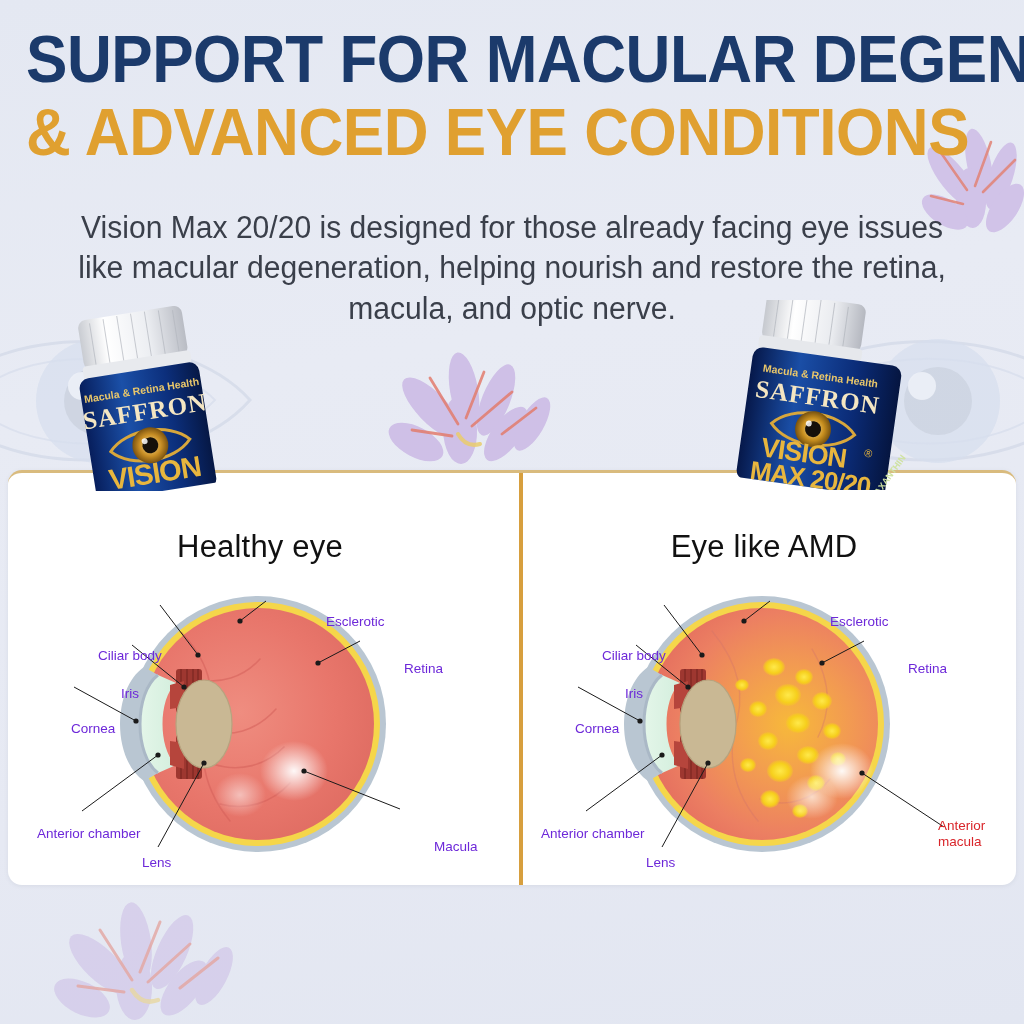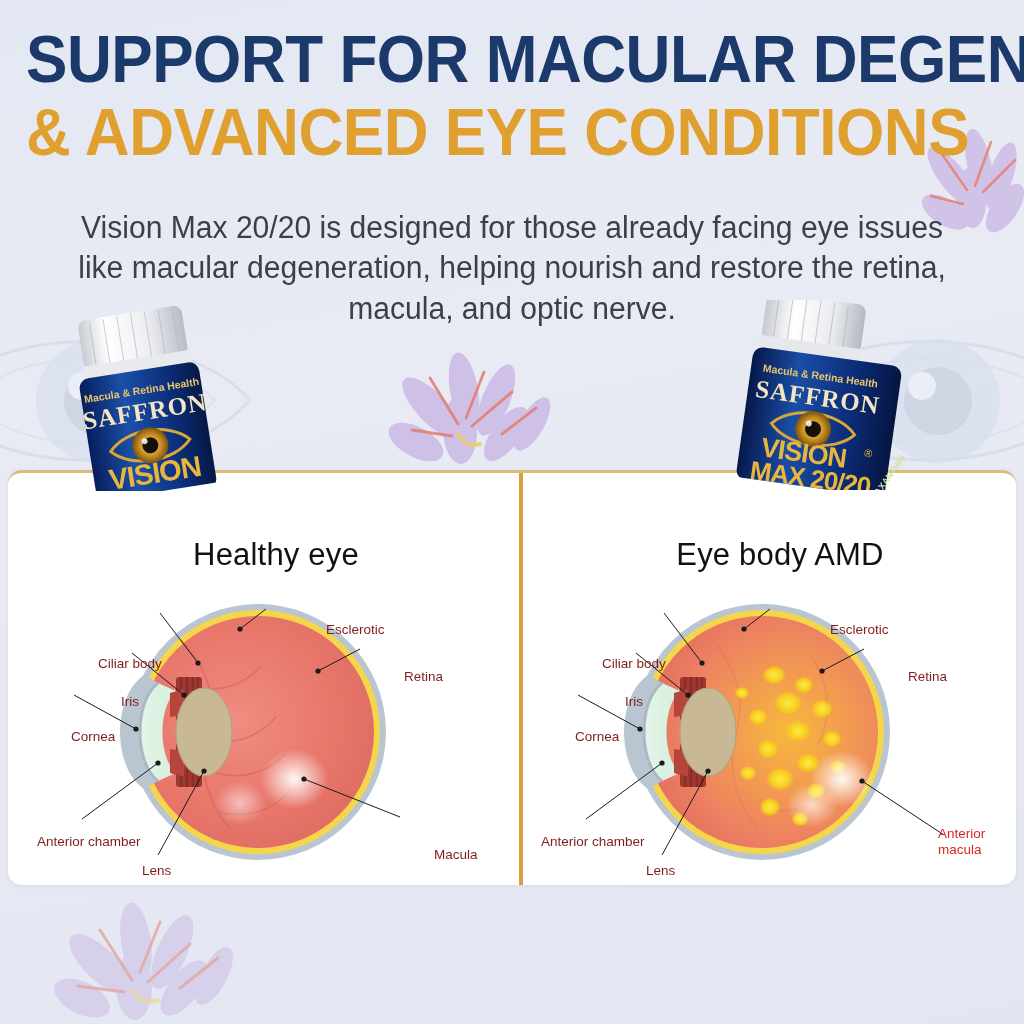--- a/index.html
+++ b/index.html
@@ -54,36 +54,36 @@
     border-top:3px solid #d9bb7e;
     border-radius:14px 14px 14px 14px;
     z-index:4;
     overflow:hidden;
     box-shadow:0 1px 4px rgba(90,95,120,.10);
   }
   .panel-divider {
     position:absolute; left:519px; top:473px; width:4px; height:412px;
     background:#d79f3e; z-index:7;
   }
-  .panel-half { position:absolute; top:16px; height:100%; width:504px;padding-left:16px; }
+  .panel-half { position:absolute; top:8px; height:100%; width:504px; }
   .panel-half.left { left:0; }
   .panel-half.right { left:504px; }
 
   .panel-title {
     position:absolute; top:48px; width:100%; text-align:center;
     font-family:"Liberation Sans Narrow","Liberation Sans",sans-serif;
     font-size:31px; color:#111; font-weight:400; letter-spacing:.2px;
   }
 
   .eye-fig { position:absolute; left:0; top:78px; width:504px; height:330px; }
   .eye-fig svg { display:block; width:100%; height:100%; }
 
   .lbl {
     position:absolute; font-family:"Liberation Sans",sans-serif;
-    font-size:13.5px; color:#7f1d1d; white-space:nowrap; line-height:1.18;
+    font-size:13.5px; color:#6d28d9; white-space:nowrap; line-height:1.18;
   }
   .lbl.red { color:#d9252a; white-space:normal; width:72px; }
 </style>
 </head>
 <body>
 
 <div class="wm-eye" style="left:-70px; top:300px;">
   <svg width="330" height="200" viewBox="0 0 330 200">
     <path d="M5 100 C60 22 250 22 320 100 C250 180 60 180 5 100 Z" fill="none" stroke="#ccd4e4" stroke-width="3"></path>
     <path d="M40 100 C85 45 230 45 285 100 C230 158 85 158 40 100 Z" fill="none" stroke="#d3daea" stroke-width="2"></path>
@@ -377,21 +377,21 @@
     <div class="lbl" style="left:90px; top:167px;">Ciliar body</div>
     <div class="lbl" style="left:113px; top:205px;">Iris</div>
     <div class="lbl" style="left:63px; top:240px;">Cornea</div>
     <div class="lbl" style="left:29px; top:345px;">Anterior chamber</div>
     <div class="lbl" style="left:134px; top:374px;">Lens</div>
     <div class="lbl" style="left:396px; top:180px;">Retina</div>
     <div class="lbl" style="left:426px; top:358px;text-align:center;">Macula</div>
   </div>
 
   <div class="panel-half right">
-    <div class="panel-title">Eye body AMD</div>
+    <div class="panel-title">Eye like AMD</div>
 
     <div class="eye-fig">
       <svg viewBox="0 0 504 330" preserveAspectRatio="xMidYMid meet">
         <defs>
           <radialGradient id="retA" cx=".62" cy=".5" r=".62">
             <stop offset="0" stop-color="#f7b93a"></stop>
               <stop offset=".42" stop-color="#f29a52"></stop>
             <stop offset=".78" stop-color="#ec7f62"></stop>
               <stop offset="1" stop-color="#e5705f"></stop>
           </radialGradient>

